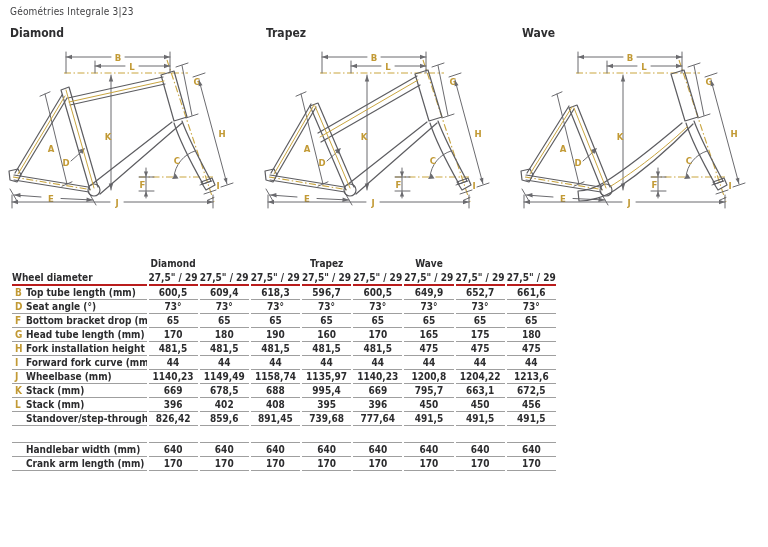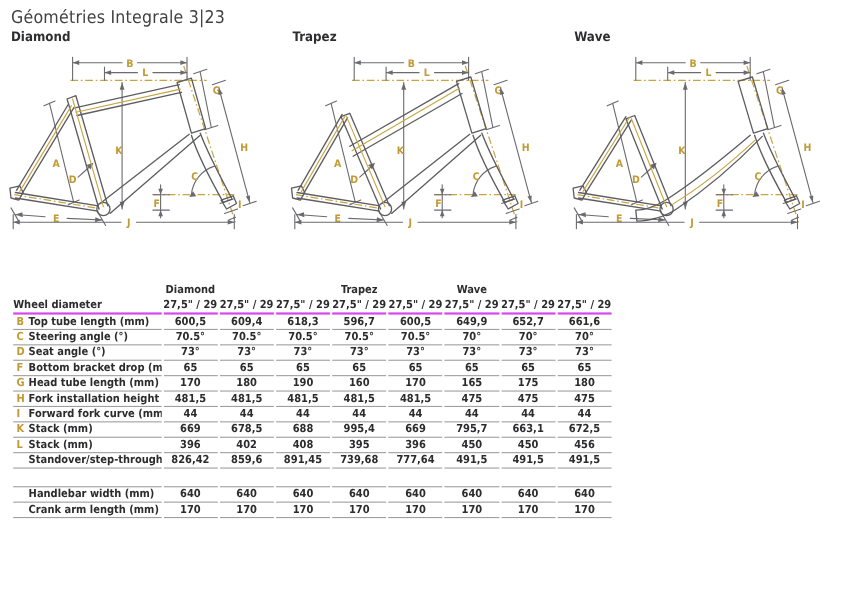--- a/index.html
+++ b/index.html
@@ -1,18 +1,18 @@
 <!DOCTYPE html>
 <html><head>
 <meta charset="utf-8">
 <style>
   html,body{margin:0;padding:0;background:#fff;}
   .page{position:relative;width:768px;height:547px;background:#fff;overflow:hidden;
         font-family:"DejaVu Sans","Liberation Sans",sans-serif;font-stretch:condensed;}
-  .title{position:absolute;left:10px;top:6px;font-size:16px;color:#414143;letter-spacing:.2px;}
+  .title{position:absolute;left:10px;top:6px;font-size:10px;color:#414143;letter-spacing:.2px;}
   .frame-heading{position:absolute;top:26px;font-size:12px;font-weight:bold;color:#2e2e30;}
   .h-diamond{left:10px}.h-trapez{left:266px}.h-wave{left:522px}
   svg.diagram{position:absolute;top:44px;overflow:visible;}
   .svg-diamond{left:5px}.svg-trapez{left:261px}.svg-wave{left:517px}
   .frame path,.frame circle{stroke:#5d5d61;stroke-width:1.2;fill:none;stroke-linejoin:round;stroke-linecap:round;}
   .frame path.gold{stroke:#C9A53F;stroke-width:1;}
   .dim{stroke:#6b6b6f;stroke-width:1;fill:none;stroke-linecap:round;}
   .arr{fill:#6b6b6f;stroke:none;}
   .golddash{stroke:#C9A53F;stroke-width:1.1;fill:none;stroke-dasharray:7 2.5 1.5 2.5;}
   .glabel{fill:#C29A35;font-family:"DejaVu Sans","Liberation Sans",sans-serif;
@@ -20,21 +20,21 @@
   table.geo{position:absolute;left:10px;top:256px;width:548px;table-layout:fixed;
             border-collapse:separate;border-spacing:2px 0;
             font-size:10px;font-weight:bold;color:#2c2c2e;}
   table.geo col.c-label{width:134px;}
   table.geo col.c-val{width:49px;}
   table.geo td{padding:0;height:13px;vertical-align:middle;border-bottom:1px solid #9f9f9f;
                white-space:nowrap;overflow:hidden;}
   table.geo td.val{text-align:center;}
   table.geo td.lbl{text-align:left;}
   tr.group-row td{border-bottom:none;height:14px;}
-  tr.wheel-row td{border-bottom:2px solid #d946ef;height:14px;}
+  tr.wheel-row td{border-bottom:2px solid #b91c1c;height:14px;}
   tr.spacer-row td{height:16px;border-bottom:1px solid #9f9f9f;}
   span.letter{display:inline-block;width:11px;padding-left:3px;color:#C29A35;}
   span.rlabel{}
 </style>
 </head>
 <body>
 
 <div class="page">
 
   <div class="title">Géométries Integrale 3|23</div>
@@ -197,31 +197,20 @@
           <td class="val">600,5</td>
           <td class="val">609,4</td>
           <td class="val">618,3</td>
           <td class="val">596,7</td>
           <td class="val">600,5</td>
           <td class="val">649,9</td>
           <td class="val">652,7</td>
           <td class="val">661,6</td>
         </tr>
         <tr class="data-row">
-          <td class="lbl"><span class="letter">C</span><span class="rlabel">Steering angle (°)</span></td>
-          <td class="val">70.5°</td>
-          <td class="val">70.5°</td>
-          <td class="val">70.5°</td>
-          <td class="val">70.5°</td>
-          <td class="val">70.5°</td>
-          <td class="val">70°</td>
-          <td class="val">70°</td>
-          <td class="val">70°</td>
-        </tr>
-        <tr class="data-row">
           <td class="lbl"><span class="letter">D</span><span class="rlabel">Seat angle (°)</span></td>
           <td class="val">73°</td>
           <td class="val">73°</td>
           <td class="val">73°</td>
           <td class="val">73°</td>
           <td class="val">73°</td>
           <td class="val">73°</td>
           <td class="val">73°</td>
           <td class="val">73°</td>
         </tr>
@@ -261,20 +250,31 @@
         <tr class="data-row">
           <td class="lbl"><span class="letter">I</span><span class="rlabel">Forward fork curve (mm)</span></td>
           <td class="val">44</td>
           <td class="val">44</td>
           <td class="val">44</td>
           <td class="val">44</td>
           <td class="val">44</td>
           <td class="val">44</td>
           <td class="val">44</td>
           <td class="val">44</td>
+        </tr>
+        <tr class="data-row">
+          <td class="lbl"><span class="letter">J</span><span class="rlabel">Wheelbase (mm)</span></td>
+          <td class="val">1140,23</td>
+          <td class="val">1149,49</td>
+          <td class="val">1158,74</td>
+          <td class="val">1135,97</td>
+          <td class="val">1140,23</td>
+          <td class="val">1200,8</td>
+          <td class="val">1204,22</td>
+          <td class="val">1213,6</td>
         </tr>
         <tr class="data-row">
           <td class="lbl"><span class="letter">K</span><span class="rlabel">Stack (mm)</span></td>
           <td class="val">669</td>
           <td class="val">678,5</td>
           <td class="val">688</td>
           <td class="val">995,4</td>
           <td class="val">669</td>
           <td class="val">795,7</td>
           <td class="val">663,1</td>

